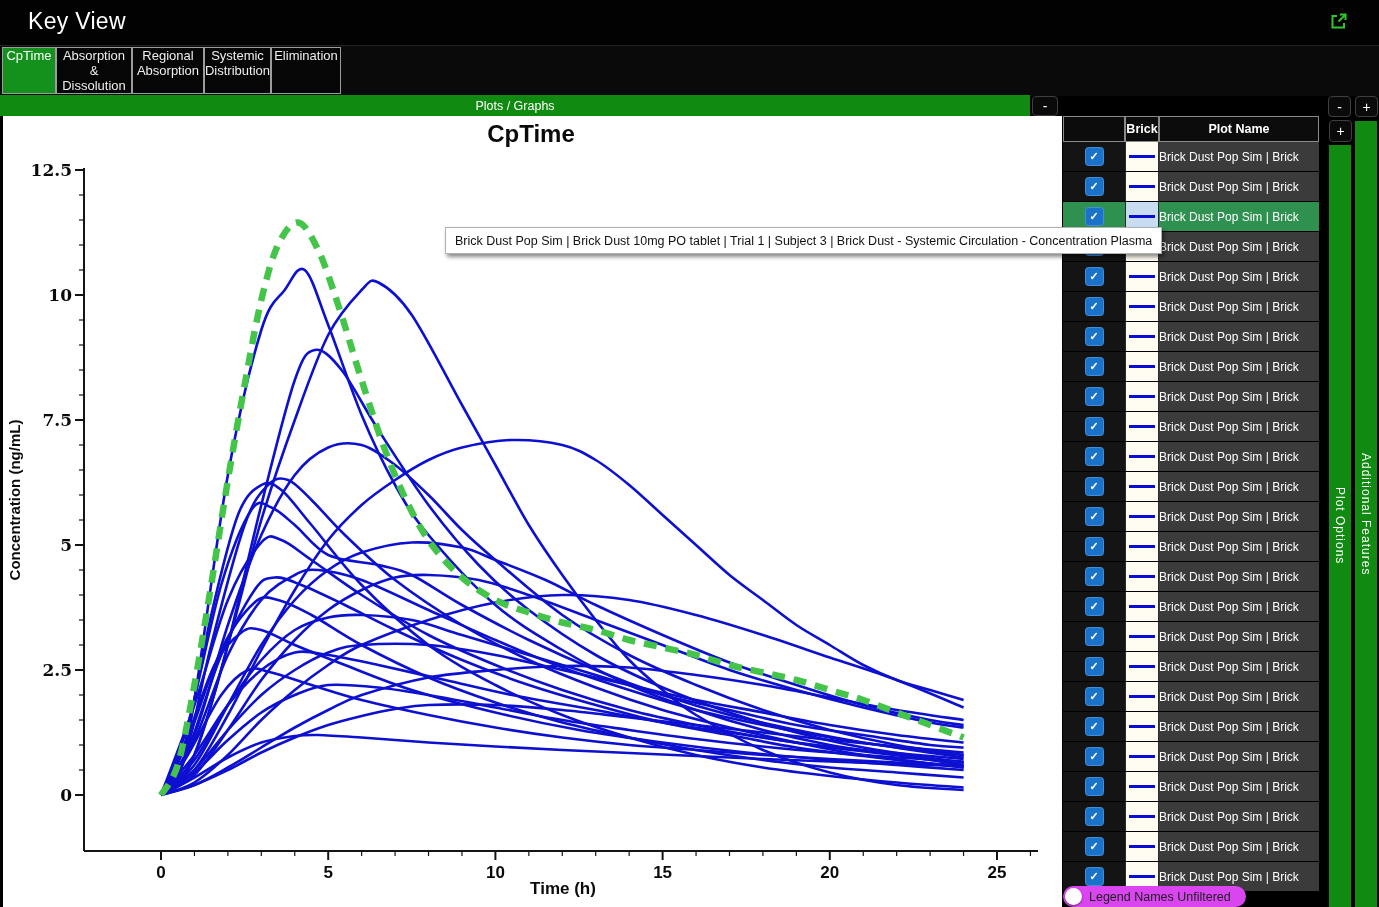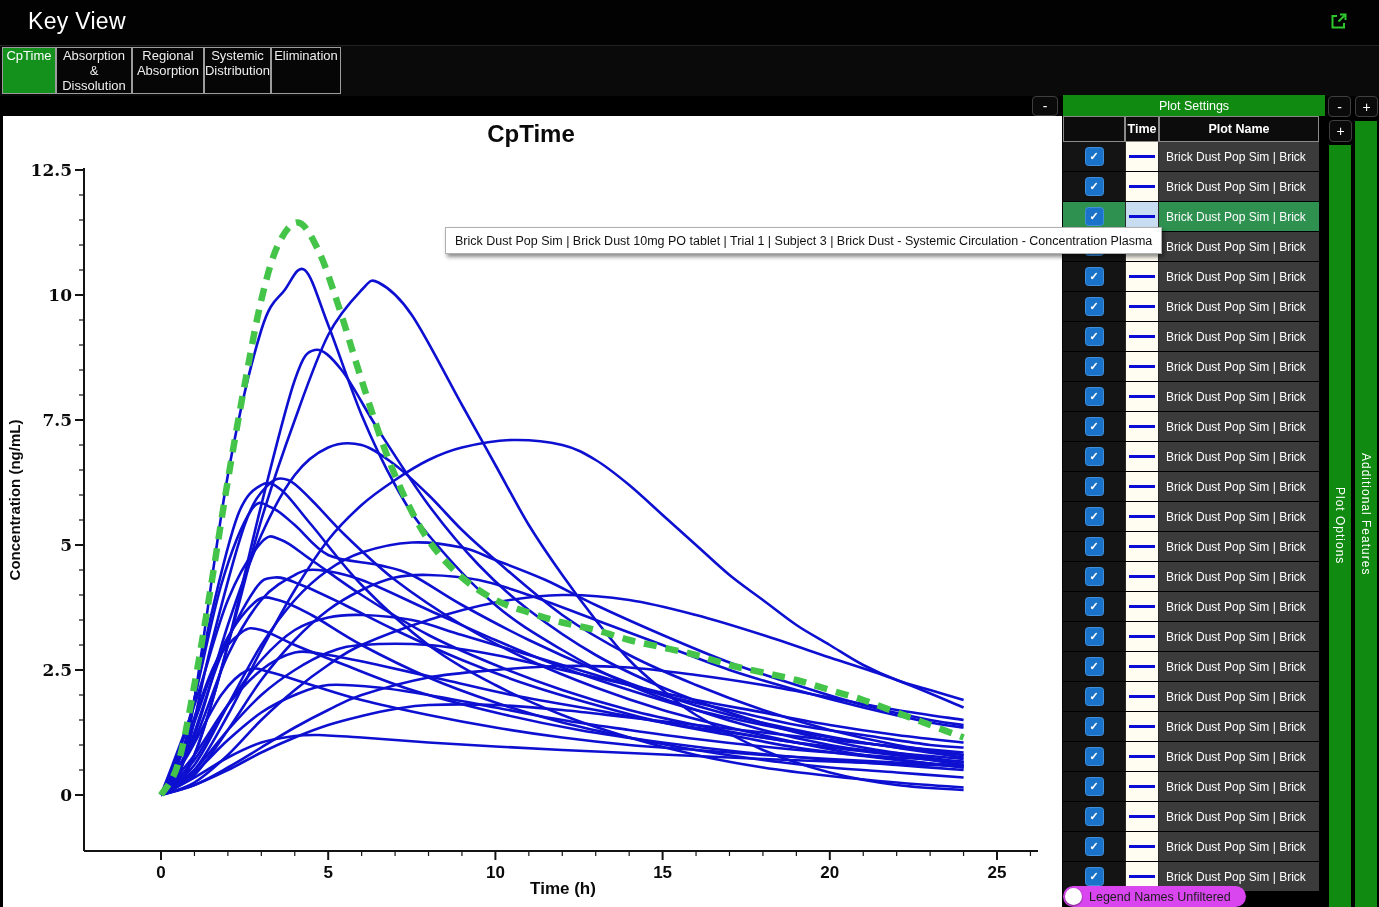--- a/index.html
+++ b/index.html
@@ -43,21 +43,21 @@
   
   .ptable{position:absolute;left:1063px;top:116px;width:256px;}
   .thead{display:flex;height:26px;}
   .thead .cell{box-sizing:border-box;border:1px solid #8a8a8a;background:#0c0c0c;color:#fff;
     font-weight:bold;font-size:12.5px;display:flex;align-items:center;justify-content:center;}
   .c-check{width:62px;}.c-icon{width:34px;}.c-name{width:160px;}
   .trow{display:flex;height:29px;margin-bottom:1px;cursor:pointer;}
   .trow .cellb{box-sizing:border-box;display:flex;align-items:center;}
   .cb-cell{width:62px;background:#141414;justify-content:center;}
   .ic-cell{width:34px;background:#fffdf2;justify-content:center;border-left:1px solid #2a2a2a;border-right:1px solid #2a2a2a;}
-  .nm-cell{width:160px;background:#3b3b3b;color:#fff;font-size:12px;padding-left:7px;white-space:nowrap;overflow:hidden;}
+  .nm-cell{width:160px;background:#3b3b3b;color:#fff;font-size:12px;white-space:nowrap;overflow:hidden;}
   .trow.selected .cb-cell{background:#2e9150;}
   .trow.selected .ic-cell{background:#c9ddf2;}
   .trow.selected .nm-cell{background:#2e9150;}
   .checkbox{width:17px;height:17px;background:#1a73c9;border-radius:3.5px;border:1px solid #3f8fdd;
     color:#fff;font-size:11px;font-weight:bold;display:flex;align-items:center;justify-content:center;cursor:pointer;}
   .swatch{width:26px;height:3px;background:#0b0bd6;}
 
   
   .legend-toggle{position:absolute;left:1063px;top:886px;width:183px;height:21px;background:#d946ef;
     border-radius:11px;display:flex;align-items:center;z-index:45;cursor:pointer;}
@@ -98,25 +98,25 @@
         <span>Regional Absorption</span>
       </div>
     <div class="tab">
         <span>Systemic Distribution</span>
       </div>
     <div class="tab">
         <span>Elimination</span>
       </div>
   </div>
 
+  <div class="bar bar-plots">
+      <span>Plots / Graphs</span>
+    </div>
   <div class="sqbtn" style="left:1032px;top:96px;width:26px;height:20px;">-</div>
 
-  <div class="bar bar-settings">
-      <span>Plot Settings</span>
-    </div>
   <div class="sqbtn" style="left:1328px;top:96px;width:23px;height:21px;">-</div>
   <div class="sqbtn" style="left:1355px;top:96px;width:23px;height:21px;">+</div>
   <div class="sqbtn" style="left:1329px;top:120px;width:23px;height:22px;">+</div>
 
   <div class="plot-area">
     <svg id="chart" width="1059" height="791" viewBox="3 116 1059 791">
         <text x="531" y="142" text-anchor="middle" font-size="24" font-weight="bold" font-family="&quot;Liberation Sans&quot;,sans-serif" fill="#0a0a0a">CpTime</text>
         <path d="M84,168 V851" stroke="#141414" stroke-width="2" fill="none"></path>
         <path d="M84,851 H1038" stroke="#141414" stroke-width="2" fill="none"></path>
         <line x1="161" y1="851" x2="161" y2="860" stroke="#141414" stroke-width="2"></line>
@@ -214,21 +214,21 @@
       </svg>
   </div>
 
   <div class="tooltip">
     <span>Brick Dust Pop Sim | Brick Dust 10mg PO tablet | Trial 1 | Subject 3 | Brick Dust - Systemic Circulation - Concentration Plasma</span>
   </div>
 
   <div class="ptable">
     <div class="thead">
       <div class="cell c-check"></div>
-      <div class="cell c-icon">Time</div>
+      <div class="cell c-icon">Brick</div>
       <div class="cell c-name">Plot Name</div>
     </div>
     <div id="rows">
         <div class="trow">
           <div class="cellb cb-cell">
             <div class="checkbox">✓</div>
           </div>
           <div class="cellb ic-cell">
             <div class="swatch"></div>
           </div>

